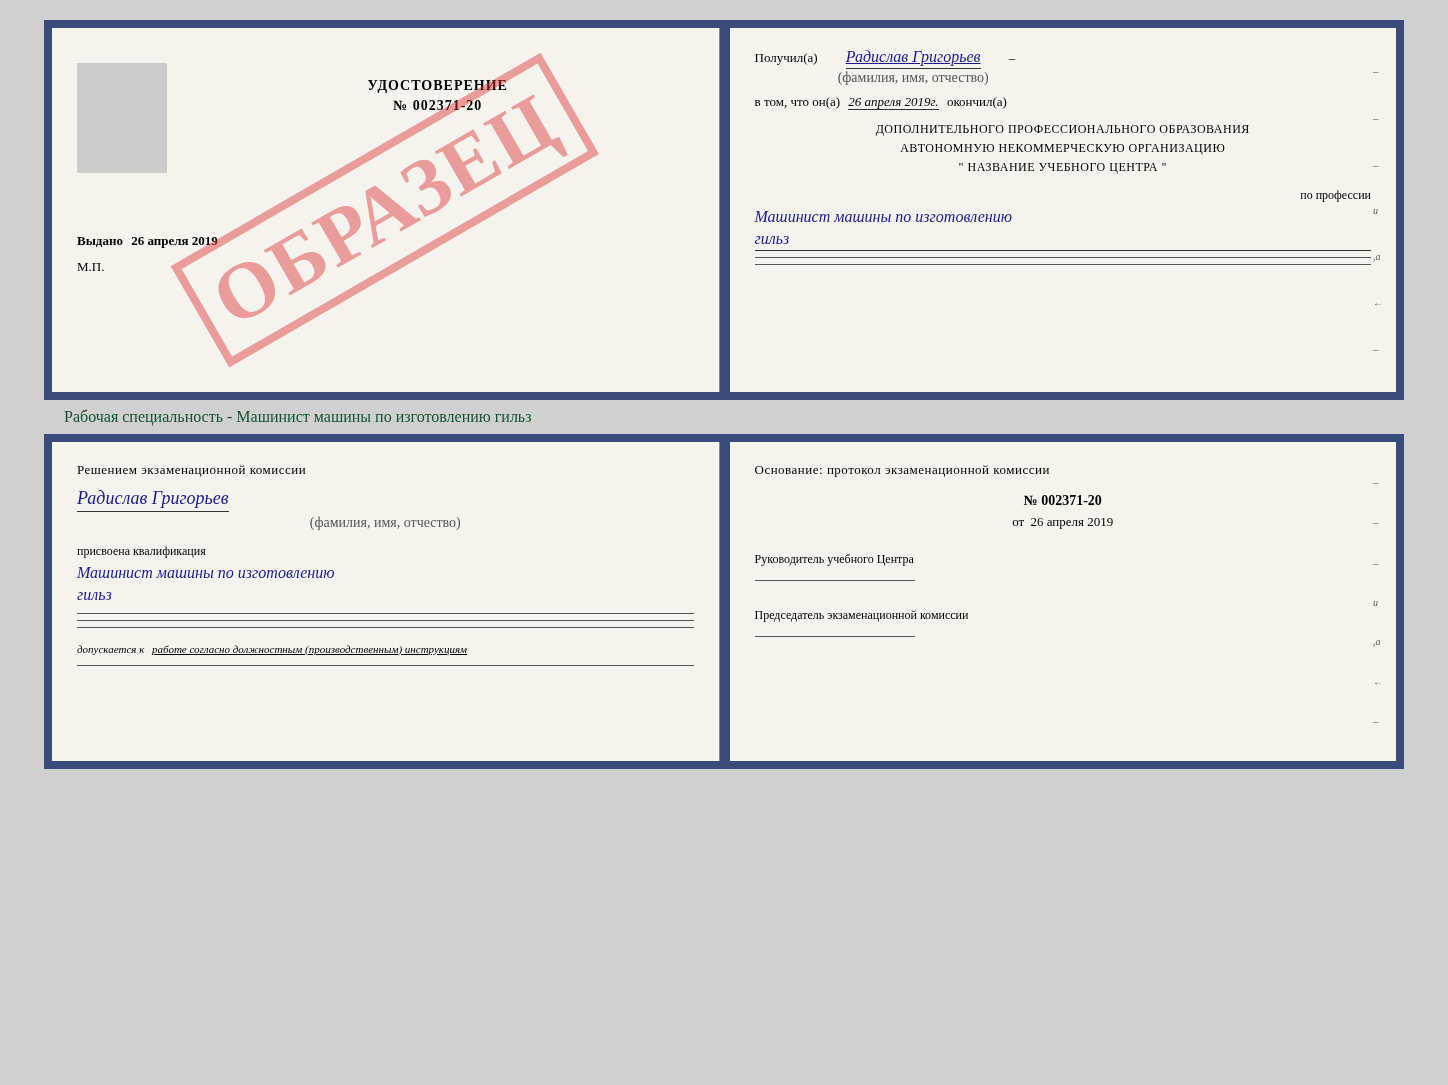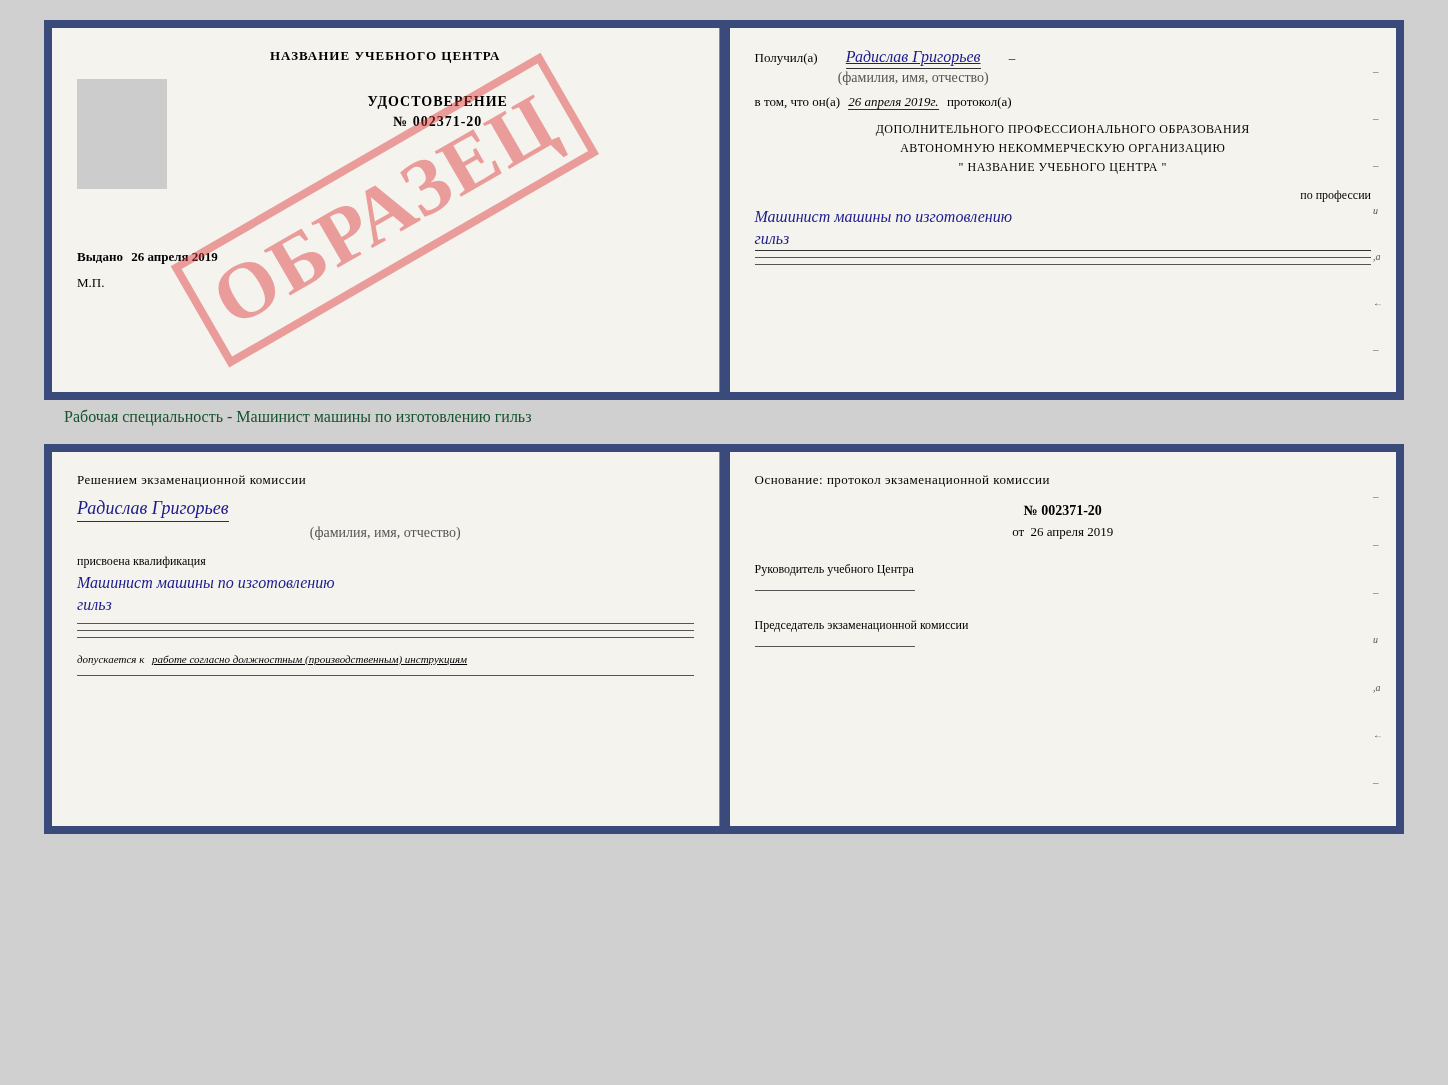--- a/index.html
+++ b/index.html
@@ -22,22 +22,21 @@
       display: flex;
       position: relative;
       overflow: hidden;
     }
 
     .document-top {
       height: 380px;
     }
 
     .document-bottom {
-      height: 390px;
-      margin-top: 10px;
+      height: 335px;
     }
 
     
     .spine {
       width: 10px;
       background: #3a4a7a;
       flex-shrink: 0;
     }
 
     
@@ -283,21 +282,20 @@
       display: inline-block;
       margin-top: 5px;
     }
   </style>
 </head>
 <body>
 
 <div class="document document-top">
 
   <div class="left-page">
-    <div class="center-title">НАЗВАНИЕ УЧЕБНОГО ЦЕНТРА</div>
 
     <div style="display:flex; align-items:flex-start; margin-top:10px;">
       <div class="photo-box"></div>
       <div style="flex:1; text-align:center; padding-top:10px;">
         <div class="cert-title">УДОСТОВЕРЕНИЕ</div>
         <div class="cert-number">№ 002371-20</div>
       </div>
     </div>
 
     <div class="watermark">ОБРАЗЕЦ</div>
@@ -318,21 +316,21 @@
       <span style="display:inline-flex; flex-direction:column; align-items:center;">
         <span class="recipient-name">Радислав Григорьев</span>
         <span class="sub-label">(фамилия, имя, отчество)</span>
       </span>
       <span>–</span>
     </div>
 
     <div class="info-line">
       <span>в том, что он(а)</span>
       <span class="date-written" style="margin: 0 5px; border-bottom: 1px solid #333;">26 апреля 2019г.</span>
-      <span>протокол(а)</span>
+      <span>окончил(а)</span>
     </div>
 
     <div class="org-block">
       <div>ДОПОЛНИТЕЛЬНОГО ПРОФЕССИОНАЛЬНОГО ОБРАЗОВАНИЯ</div>
       <div>АВТОНОМНУЮ НЕКОММЕРЧЕСКУЮ ОРГАНИЗАЦИЮ</div>
       <div>" НАЗВАНИЕ УЧЕБНОГО ЦЕНТРА "</div>
     </div>
 
     <div class="profession-label">по профессии</div>
     <div class="profession-name">

